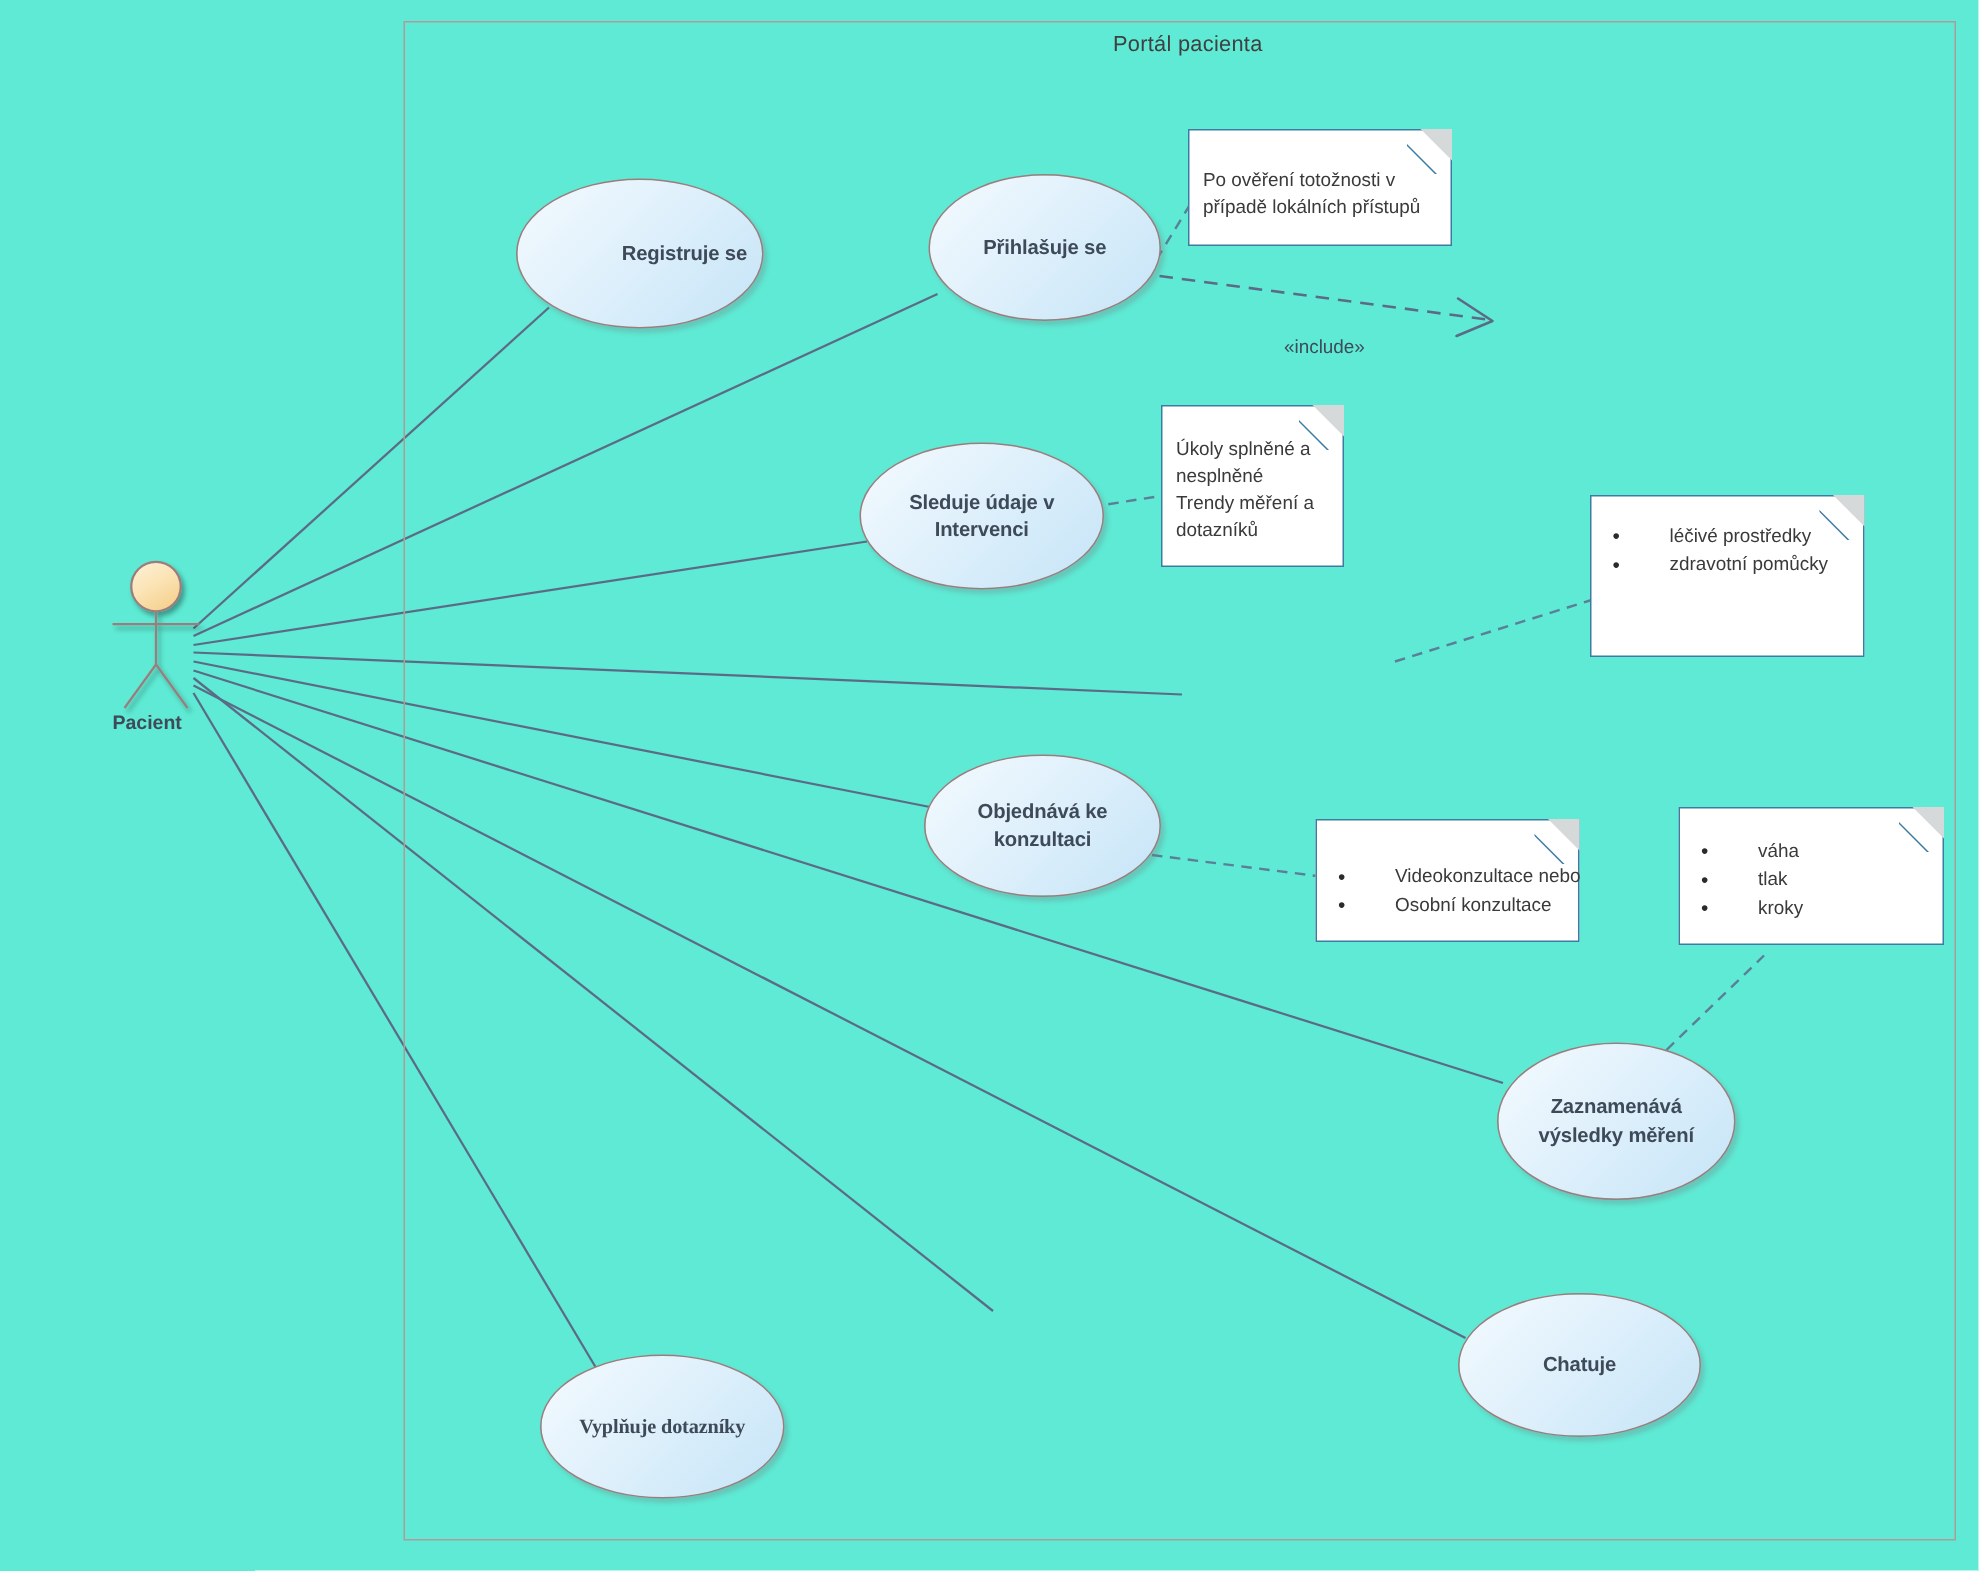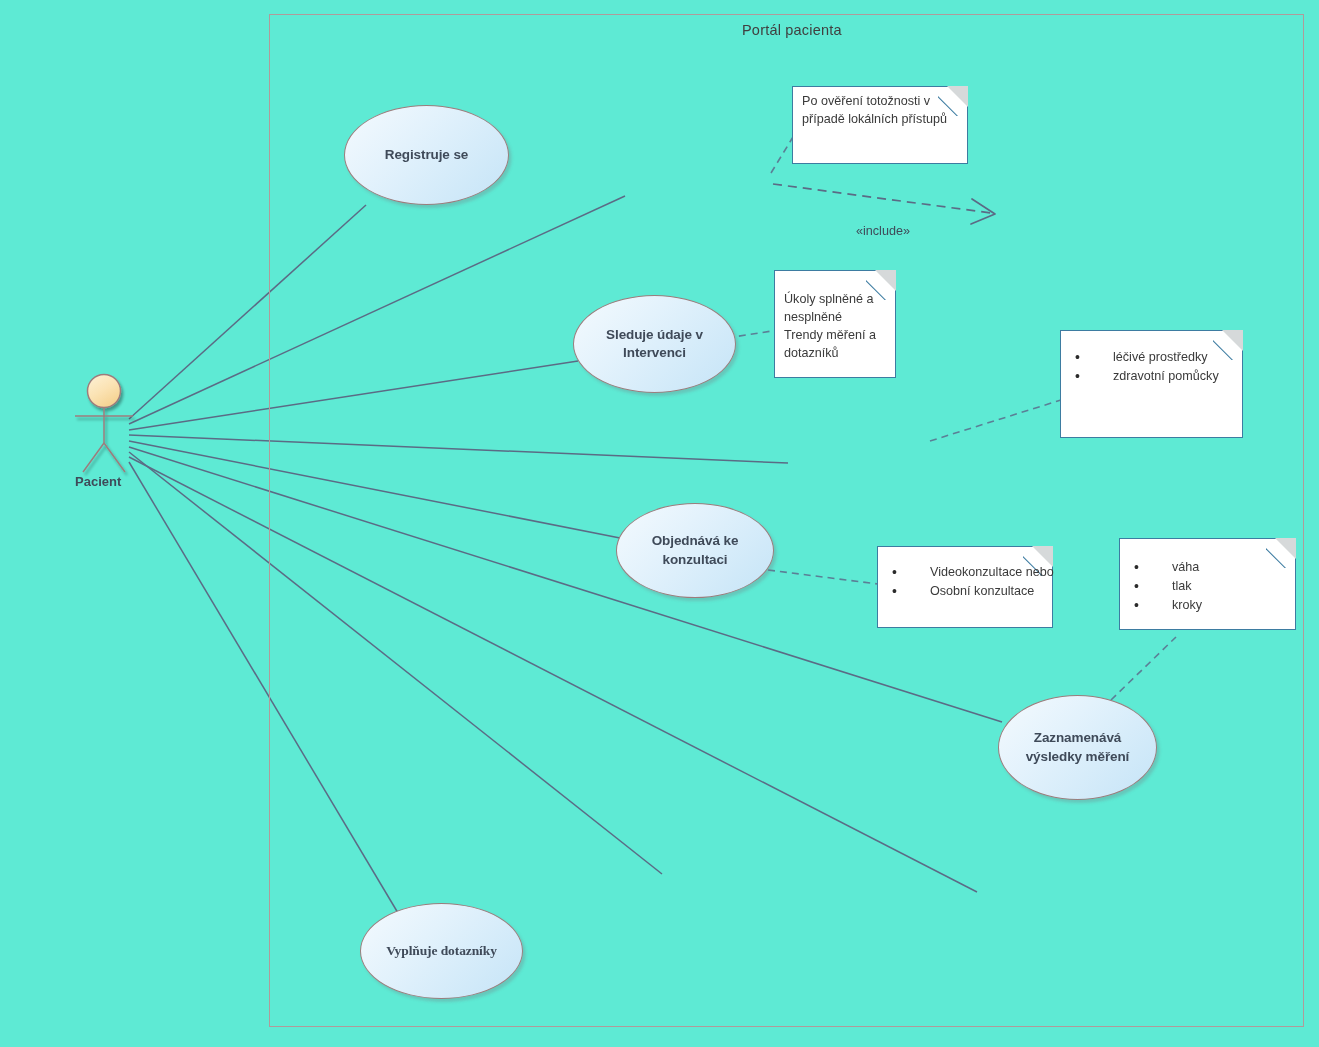--- a/index.html
+++ b/index.html
@@ -193,51 +193,57 @@
       <line x1="104" y1="443" x2="83" y2="472" stroke="#9c7d7d" stroke-width="1.5"></line>
       <line x1="104" y1="443" x2="125" y2="472" stroke="#9c7d7d" stroke-width="1.5"></line>
     </g>
   </svg>
 
   <div class="boundary" style="left:269px; top:14px; width:1035px; height:1013px;"></div>
   <div class="boundary-title" style="left:742px; top:22px;">Portál pacienta</div>
 
   <div class="actor-label" style="left:75px; top:474px;">Pacient</div>
 
-  <div class="usecase" style="left:344px; top:105px; width:165px; height:100px;">
+  <div class="usecase" style="left:344px; top:119px; width:165px; height:100px;justify-content:flex-end;">
     <span>Registruje se</span>
   </div>
 
+  <div class="usecase" style="left:619px; top:116px; width:155px; height:98px;">
+    <span>Přihlašuje se</span>
+  </div>
 
 
   <div class="usecase" style="left:573px; top:295px; width:163px; height:98px;">
     <span>Sleduje údaje v Intervenci</span>
   </div>
 
 
   <div class="usecase" style="left:616px; top:503px; width:158px; height:95px;">
     <span>Objednává ke konzultaci</span>
   </div>
 
   <div class="usecase" style="left:998px; top:695px; width:159px; height:105px;">
     <span>Zaznamenává výsledky měření</span>
   </div>
 
 
   <div class="usecase" style="left:360px; top:903px; width:163px; height:96px;font-family:Liberation Serif, serif;">
     <span>Vyplňuje dotazníky</span>
   </div>
 
+  <div class="usecase" style="left:972px; top:862px; width:162px; height:96px;">
+    <span>Chatuje</span>
+  </div>
 
   <div class="stereotype" style="left:856px; top:200px;">«include»</div>
 
   <div class="note" style="left:792px; top:86px; width:176px; height:78px;">
     <div class="fold"></div>
     <div class="fold-edge"></div>
-    <div class="note-text" style="left:9px; top:6px; width:160px;">Po ověření totožnosti v případě lokálních přístupů</div>
+    <div class="note-text" style="left:9px; top:25px; width:160px;">Po ověření totožnosti v případě lokálních přístupů</div>
   </div>
 
   <div class="note" style="left:774px; top:270px; width:122px; height:108px;">
     <div class="fold"></div>
     <div class="fold-edge"></div>
     <div class="note-text" style="left:9px; top:20px; width:108px;">Úkoly splněné a nesplněné
 Trendy měření a dotazníků</div>
   </div>
 
   <div class="note" style="left:1060px; top:330px; width:183px; height:108px;">
@@ -245,21 +251,21 @@
     <div class="fold-edge"></div>
     <ul class="note-list" style="left:0px; top:17px; width:183px;">
       <li class="bulleted">léčivé prostředky</li>
       <li class="bulleted">zdravotní pomůcky</li>
     </ul>
   </div>
 
   <div class="note" style="left:877px; top:546px; width:176px; height:82px;">
     <div class="fold"></div>
     <div class="fold-edge"></div>
-    <ul class="note-list" style="left:0px; top:16px; width:176px;">
+    <ul class="note-list" style="left:0px; top:28px; width:176px;">
       <li class="bulleted">Videokonzultace nebo</li>
       <li class="bulleted">Osobní konzultace</li>
     </ul>
   </div>
 
   <div class="note" style="left:1119px; top:538px; width:177px; height:92px;">
     <div class="fold"></div>
     <div class="fold-edge"></div>
     <ul class="note-list" style="left:0px; top:19px; width:177px;">
       <li class="bulleted">váha</li>

